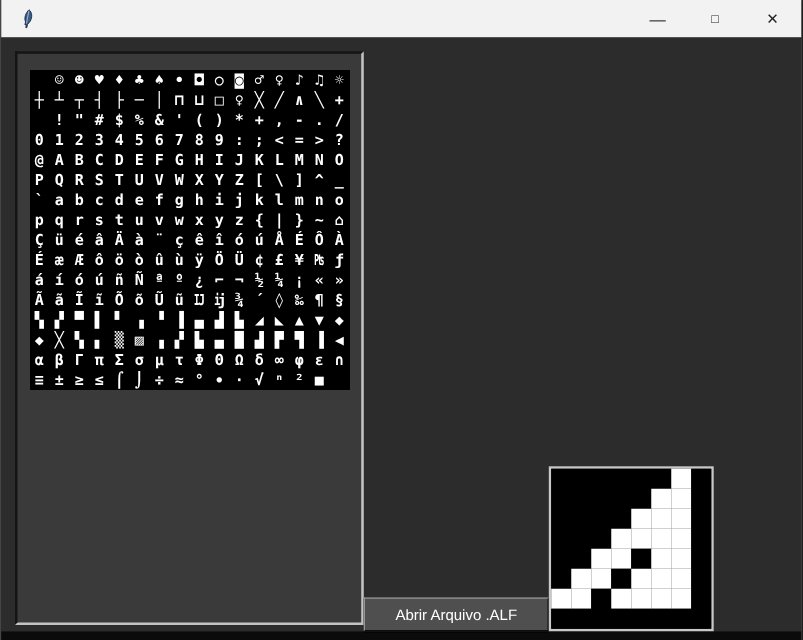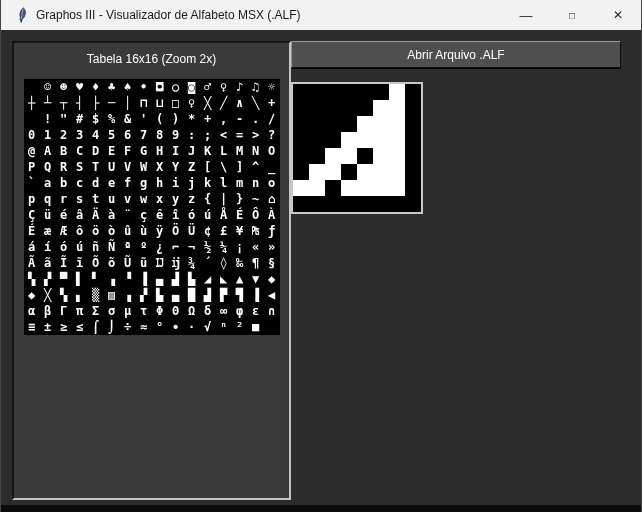--- a/index.html
+++ b/index.html
@@ -27,21 +27,21 @@
   .content{position:relative;height:475px;background:var(--content-bg);}
   .left-panel{position:absolute;left:11px;top:11px;width:279px;height:459px;
               background:var(--panel-bg);border:2px solid;
               border-color:#141414 #c4c4c4 #c4c4c4 #141414;text-align:center;}
   .panel-title{margin-top:9px;font-size:12px;color:var(--glyph);}
   .char-table{width:256px;height:256px;margin:13px auto 0;background:var(--table-bg);}
   .ct-row{display:flex;height:16px;}
   .ct-cell{width:16px;height:16px;text-align:center;overflow:hidden;color:var(--glyph);
            font:bold 12px/16px "DejaVu Sans Mono","DejaVu Sans",monospace;}
   .right-col{position:absolute;left:290px;top:0;width:280px;height:100%;
-             display:flex;flex-direction:column;align-items:flex-start;}
+             display:flex;flex-direction:row;align-items:flex-end;}
   .open-btn{margin-top:11px;width:330px;height:27px;background:var(--button-bg);
             color:#ffffff;font-family:"Liberation Sans",sans-serif;font-size:12px;
             border:1px solid;border-color:#979797 #0e0e0e #0e0e0e #979797;
             box-shadow:0 1px 0 #000;cursor:pointer;}
   .sel-label{margin-top:26px;font-size:12px;color:var(--glyph);}
   .char-preview{margin-top:14px;width:132px;height:132px;background:var(--table-bg);
                 border:2px solid var(--preview-border);}
   .pv-row{display:flex;height:16px;}
   .pv-cell{width:16px;height:16px;background:#000;}
   .pv-cell.on{background:#fff;}
@@ -53,32 +53,30 @@
 
 <div class="window">
 
   <div class="titlebar">
     <span class="app-icon">
       <svg viewBox="0 0 16 16" width="16" height="16">
         <path d="M10.2 0.8 C 12.6 2.6, 13.2 6.8, 11.0 10.2 L 9.0 12.6 L 8.4 15.2 L 7.6 15.0 L 8.1 12.9 L 6.9 12.7 L 7.5 10.6 C 6.0 7.6, 7.6 3.2, 10.2 0.8 Z" fill="#3b5f8a" stroke="#16243d" stroke-width="0.7"></path>
         <path d="M10.1 1.6 L 8.2 11.8" stroke="#c9d6e8" stroke-width="0.6" fill="none"></path>
       </svg>
     </span>
-    <span class="win-title">Graphos III - Visualizador de Alfabeto MSX (.ALF)</span>
     <div class="controls">
       <div class="ctrl min">—</div>
       <div class="ctrl max">□</div>
       <div class="ctrl close">✕</div>
     </div>
   </div>
 
   <div class="content">
 
     <div class="left-panel">
-      <div class="panel-title">Tabela 16x16 (Zoom 2x)</div>
       <div class="char-table" id="charTable">
           <div class="ct-row">
             <span class="ct-cell"></span>
             <span class="ct-cell">☺</span>
             <span class="ct-cell">☻</span>
             <span class="ct-cell">♥</span>
             <span class="ct-cell">♦</span>
             <span class="ct-cell">♣</span>
             <span class="ct-cell">♠</span>
             <span class="ct-cell">•</span>

